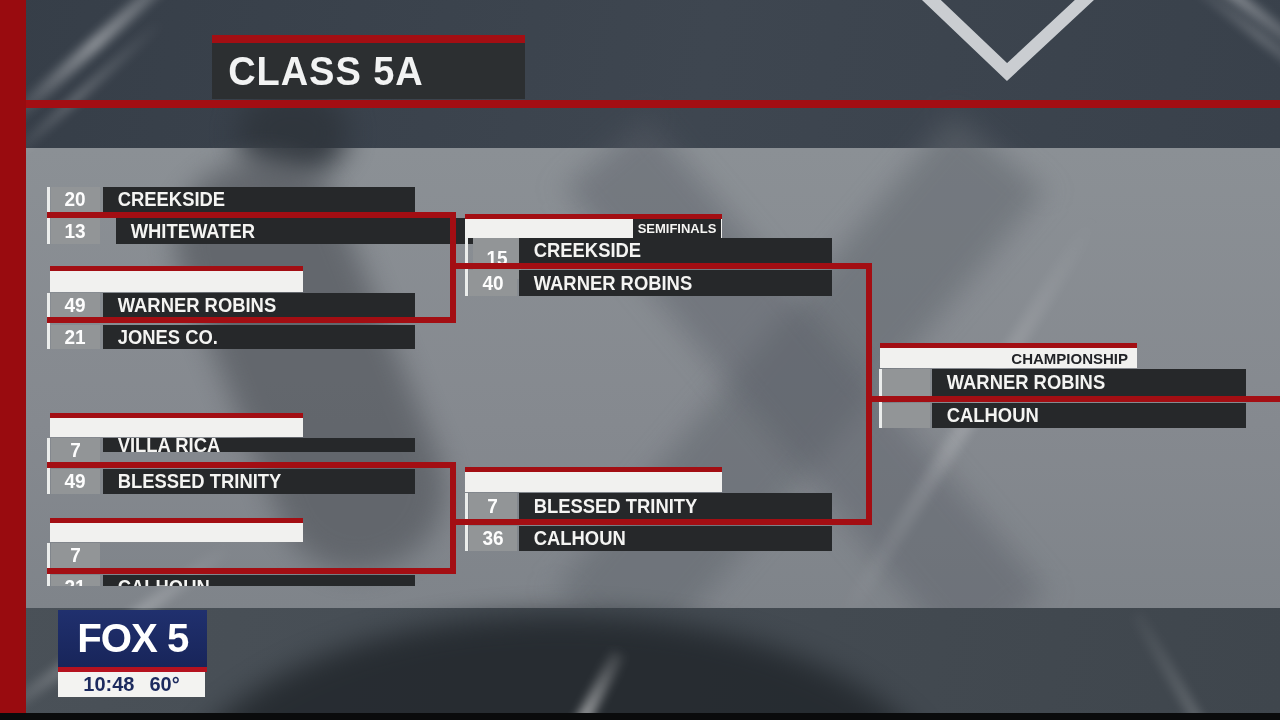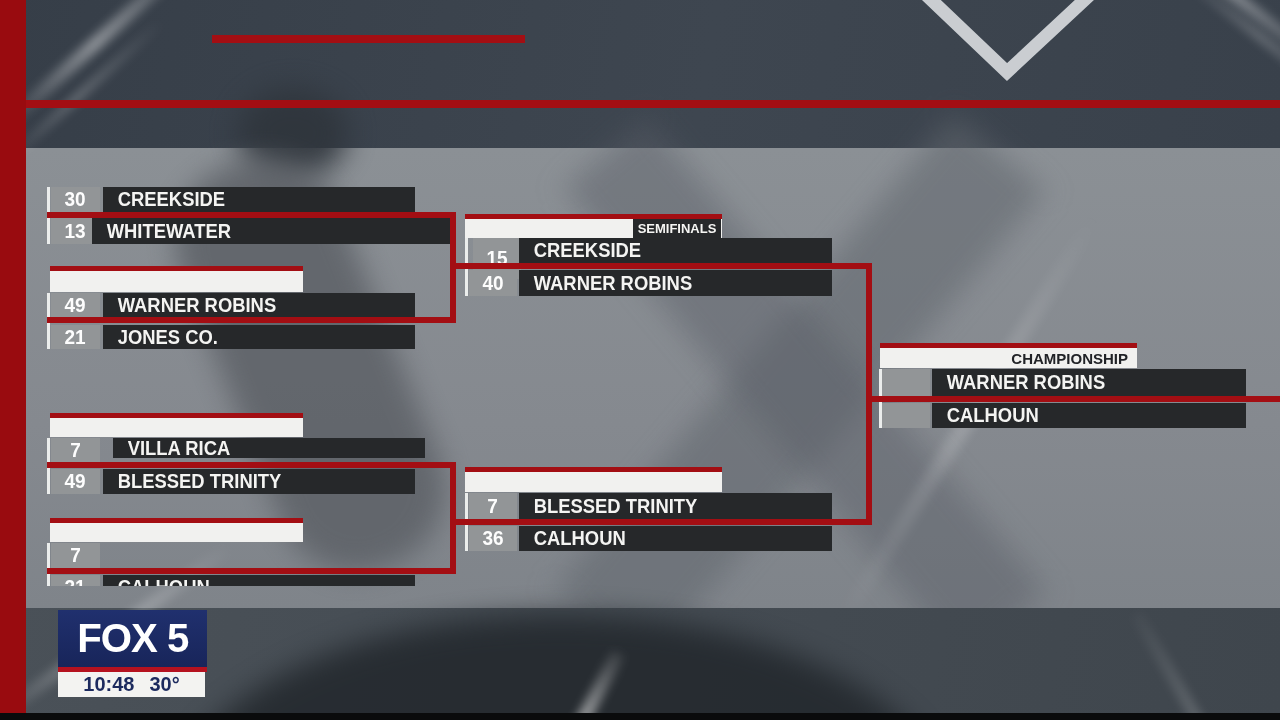--- a/index.html
+++ b/index.html
@@ -68,33 +68,36 @@
   <div class="abs darkshape" style="left:170px;top:615px;width:780px;height:400px;background:#22272c;border-radius:50%;opacity:.85"></div>
   <div class="abs streak" style="left:560px;top:640px;width:14px;height:220px;background:linear-gradient(180deg,rgba(255,255,255,.1),rgba(255,255,255,.9),rgba(255,255,255,.2));transform:rotate(28deg);opacity:.8"></div>
   <div class="abs streak" style="left:1180px;top:600px;width:12px;height:200px;background:linear-gradient(180deg,rgba(255,255,255,.05),rgba(255,255,255,.5));transform:rotate(-30deg);opacity:.5"></div>
   <div class="abs streak" style="left:-40px;top:628px;width:300px;height:13px;transform:rotate(-36deg);opacity:.4"></div>
   <div class="abs bottom-strip"></div>
 
   <div class="abs side-bar" style="background:#990b0f"></div>
   <div class="abs full-line red"></div>
 
   <div class="abs title-topbar red"></div>
+  <div class="abs title-box">
+    <span class="title-text">CLASS 5A</span>
+  </div>
 
   <div class="abs tick" style="left:47px;top:187px;width:3px;height:57px"></div>
   <div class="abs score" style="left:51px;top:187px;width:49px;height:25px">
-      <span class="cond">30</span>
+      <span class="cond">20</span>
     </div>
   <div class="abs team" style="left:103px;top:187px;width:312px;height:25px">
       <span class="cond">CREEKSIDE</span>
     </div>
   <div class="abs rline" style="left:47px;top:212px;width:409px;height:6px"></div>
   <div class="abs score" style="left:51px;top:218px;width:49px;height:26px">
       <span class="cond">13</span>
     </div>
-  <div class="abs team" style="left:92px;top:218px;width:364px;height:26px">
+  <div class="abs team" style="left:116px;top:218px;width:364px;height:26px">
       <span class="cond">WHITEWATER</span>
     </div>
 
   <div class="abs rline" style="left:50px;top:266px;width:253px;height:5px"></div>
   <div class="abs hbar" style="left:50px;top:271px;width:253px;height:21px"></div>
   <div class="abs tick" style="left:47px;top:293px;width:3px;height:56px"></div>
   <div class="abs score" style="left:51px;top:293px;width:49px;height:24px">
       <span class="cond">49</span>
     </div>
   <div class="abs team" style="left:103px;top:293px;width:312px;height:24px">
@@ -107,21 +110,21 @@
   <div class="abs team" style="left:103px;top:325px;width:312px;height:24px">
       <span class="cond">JONES CO.</span>
     </div>
 
   <div class="abs rline" style="left:50px;top:413px;width:253px;height:5px"></div>
   <div class="abs hbar" style="left:50px;top:418px;width:253px;height:19px"></div>
   <div class="abs tick" style="left:47px;top:438px;width:3px;height:56px"></div>
   <div class="abs score" style="left:51px;top:438px;width:49px;height:24px">
       <span class="cond">7</span>
     </div>
-  <div class="abs team" style="left:113px;top:438px;width:312px;height:20px">
+  <div class="abs team" style="left:103px;top:438px;width:312px;height:14px">
       <span class="cond">VILLA RICA</span>
     </div>
   <div class="abs rline" style="left:47px;top:462px;width:409px;height:6px"></div>
   <div class="abs score" style="left:51px;top:469px;width:49px;height:25px">
       <span class="cond">49</span>
     </div>
   <div class="abs team" style="left:103px;top:469px;width:312px;height:25px">
       <span class="cond">BLESSED TRINITY</span>
     </div>
 
@@ -201,16 +204,16 @@
   <div class="abs team" style="left:932px;top:403px;width:314px;height:25px">
       <span class="cond">CALHOUN</span>
     </div>
 
   <div class="abs fox-blue">
     <span class="fox-text">FOX 5</span>
   </div>
   <div class="abs fox-stripe"></div>
   <div class="abs fox-white">
     <span class="fox-clock">10:48</span>
-    <span class="fox-clock">30°</span>
+    <span class="fox-clock">60°</span>
   </div>
 
 </div>
 
 </body></html>

